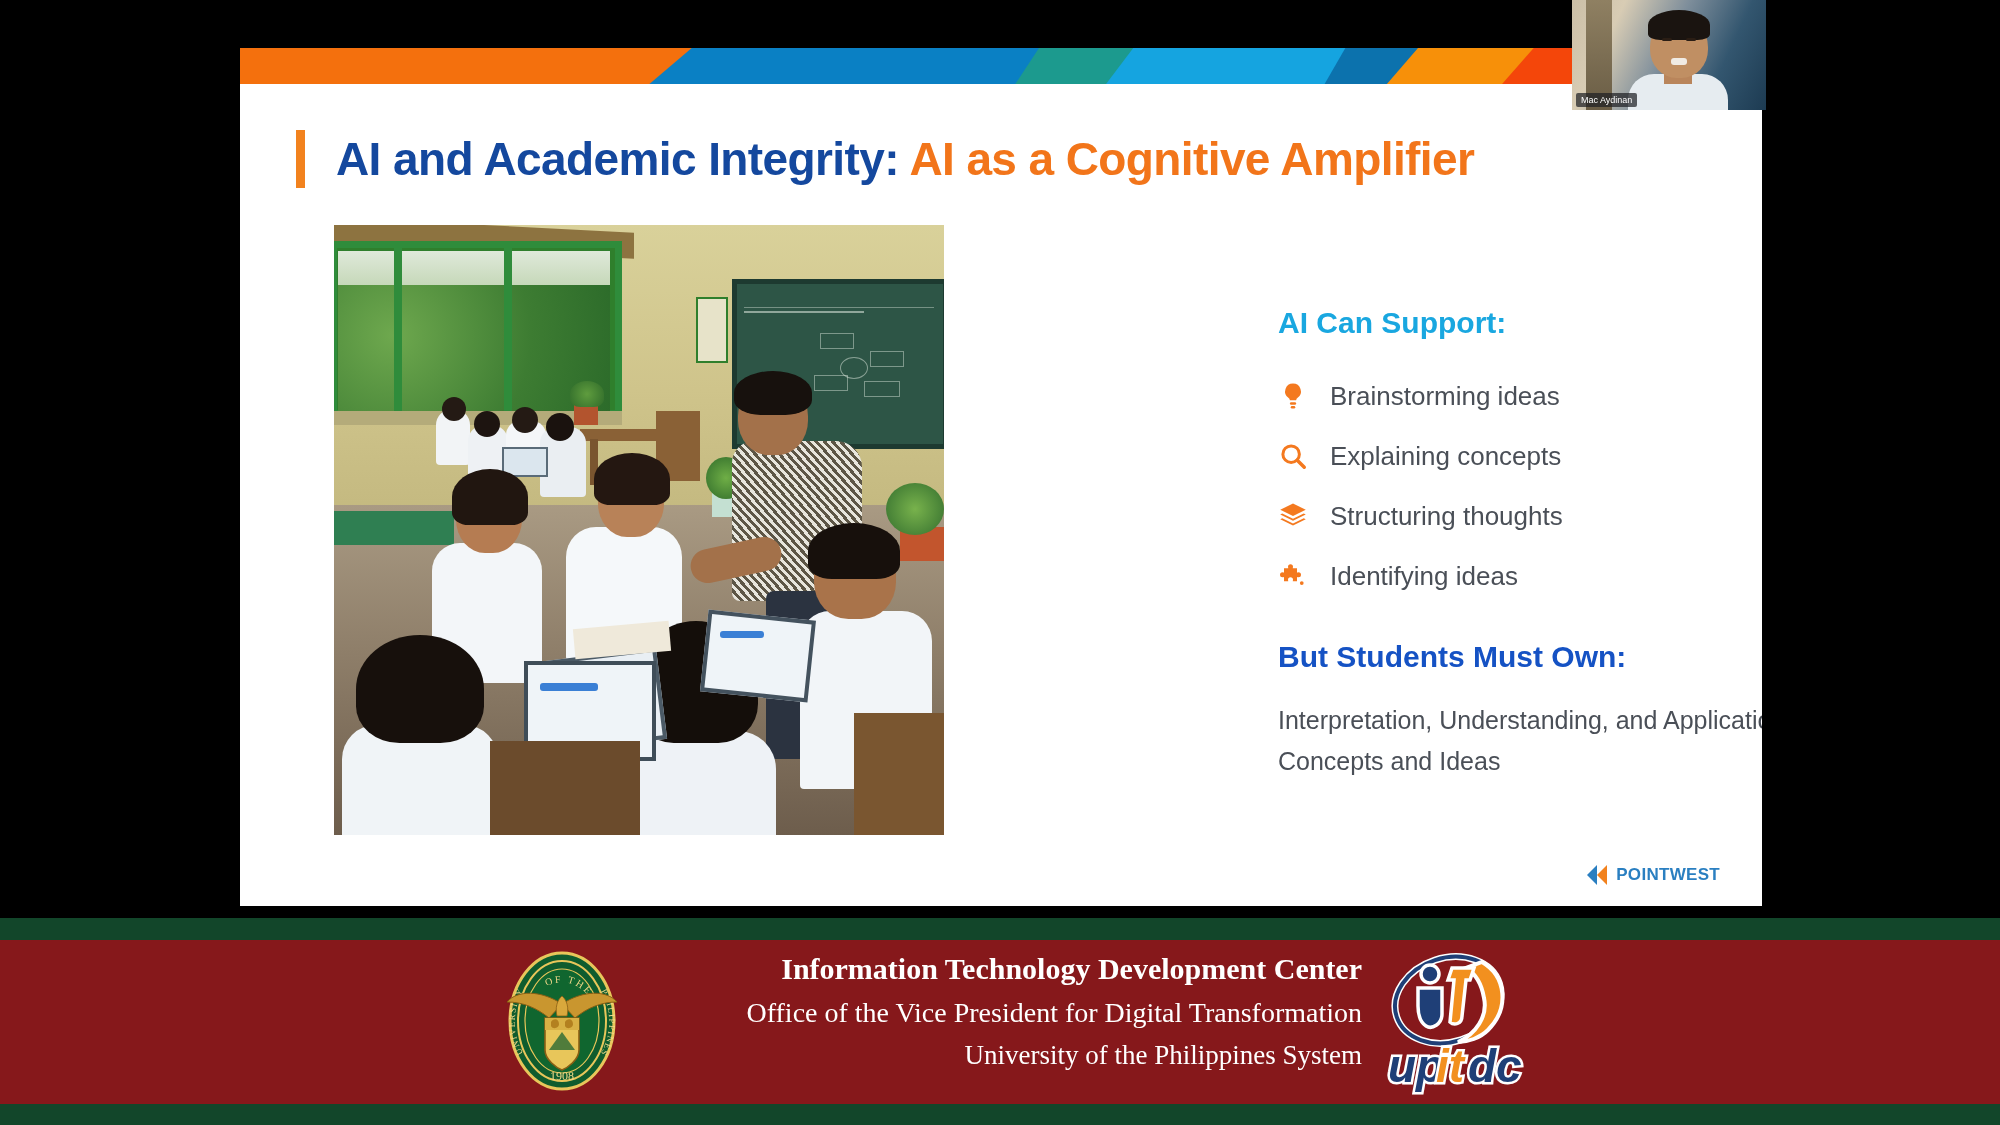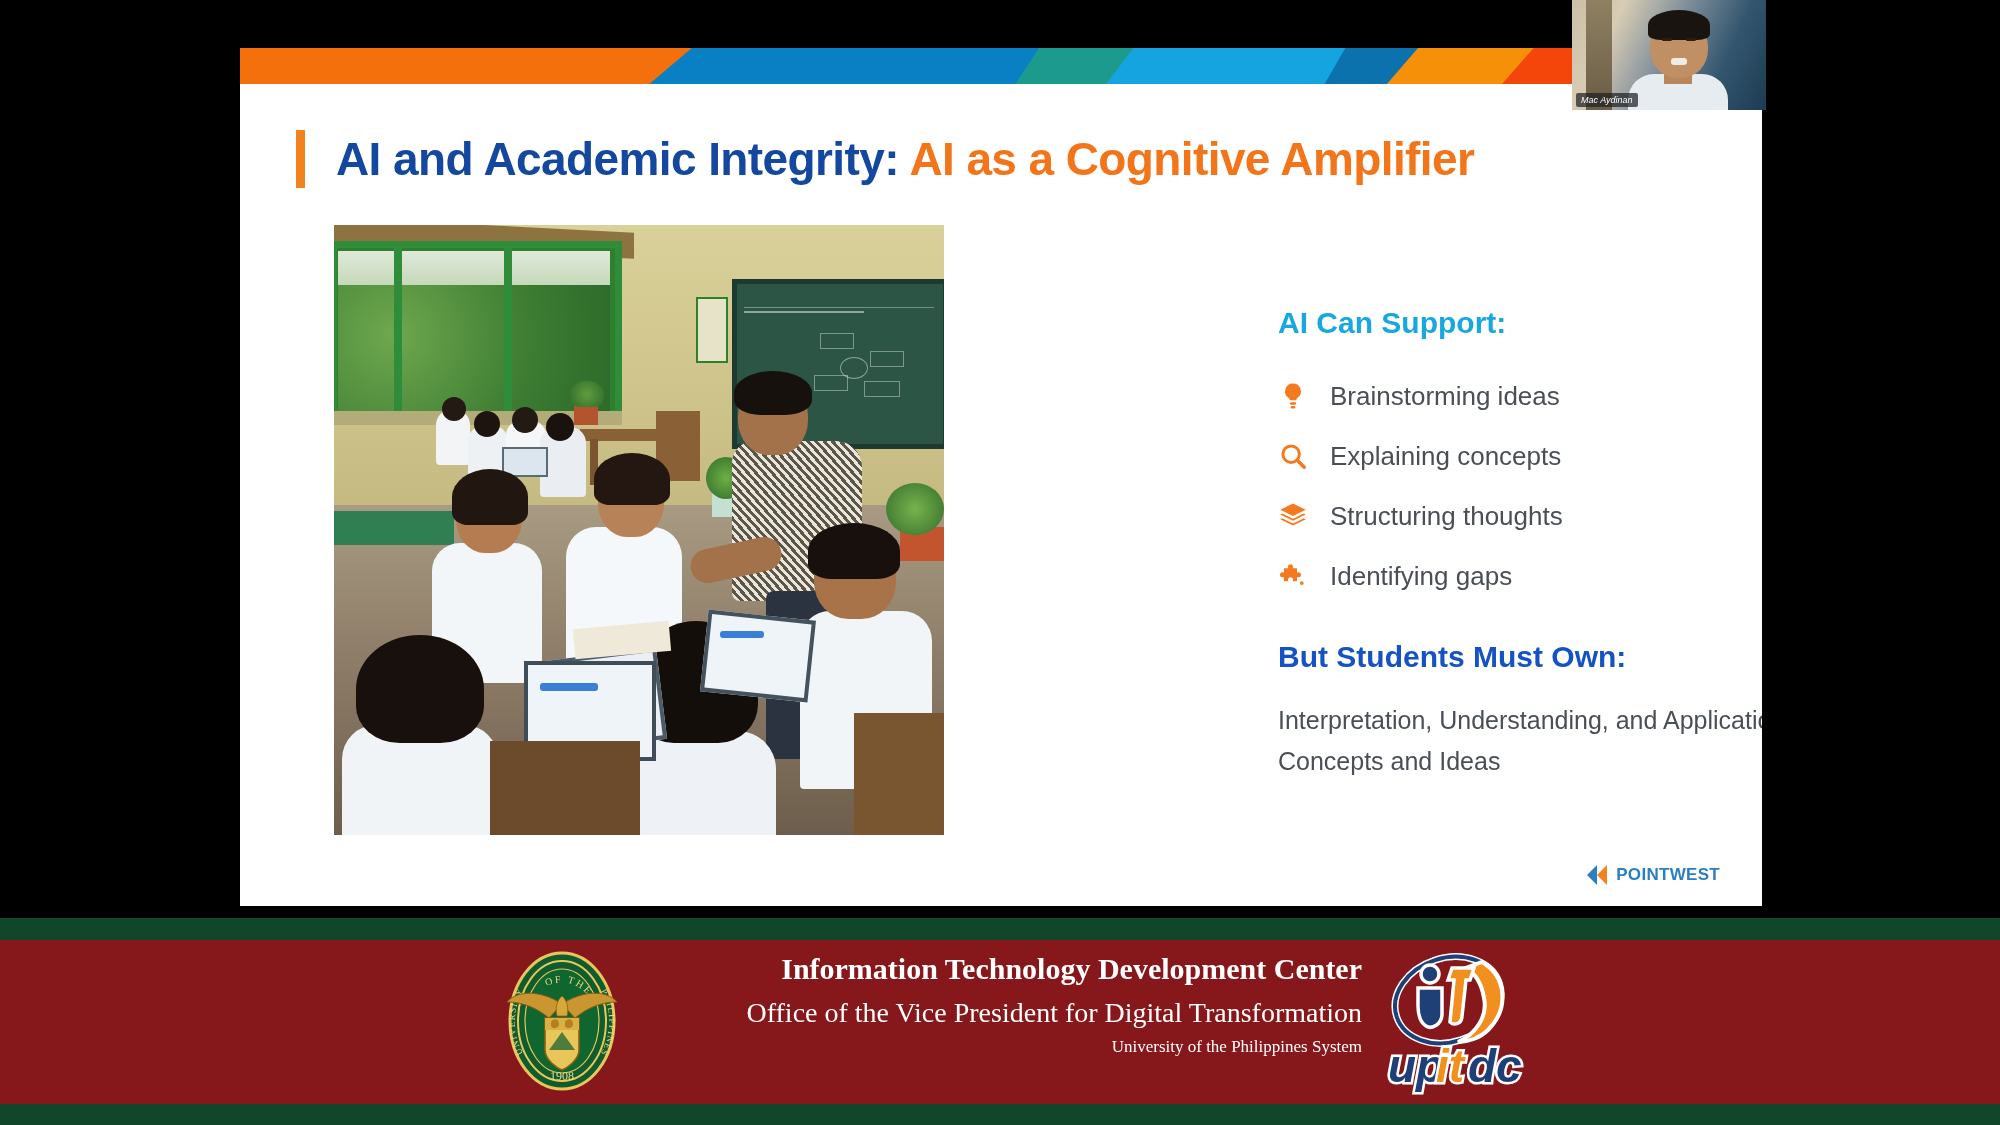--- a/index.html
+++ b/index.html
@@ -97,21 +97,20 @@
     width: 194px; height: 110px;
     overflow: hidden; background: #17242e;
   }
   #webcam .wlayer { position: absolute; }
   #cam-name {
     position: absolute; left: 4px; bottom: 3px;
     background: rgba(30,32,36,0.72);
     color: #fff; font-size: 9px; padding: 2px 5px;
     font-family: "Liberation Sans", sans-serif;
     border-radius: 2px;
-    font-style: italic;
   }
 
   
   #green-top {
     position: absolute; left: 0; top: 918px;
     width: 2000px; height: 22px; background: #12462a;
   }
   #banner {
     position: absolute; left: 0; top: 940px;
     width: 2000px; height: 164px; background: #86181b;
@@ -124,21 +123,21 @@
     position: relative; width: 100%; height: 100%;
   }
   #up-seal { position: absolute; left: 487px; top: 6px; width: 150px; height: 150px; }
   #banner-text {
     position: absolute; left: 637px; top: 8px; width: 725px;
     text-align: right; color: #ffffff;
     font-family: "Liberation Serif", serif;
   }
   #banner-text .l1 { font-size: 30px; font-weight: bold; line-height: 1.42; }
   #banner-text .l2 { font-size: 28px; line-height: 1.56; }
-  #banner-text .l3 { font-size: 17px; line-height: 1.56; }
+  #banner-text .l3 { font-size: 27px; line-height: 1.56; }
   #upitdc { position: absolute; left: 1370px; top: 2px; width: 160px; height: 158px; }
 </style>
 </head>
 <body>
 
 <div id="stage">
 
   <div id="slide">
 
     <div id="accent-bar">
@@ -267,21 +266,21 @@
             <path fill="#f4791f" d="M12 18 3.4 13.8l-1.6.8L12 19.6l10.2-5-1.6-.8L12 18z"></path>
           </svg>
           <span class="txt">Structuring thoughts</span>
         </div>
 
         <div class="bullet">
           <svg class="ico" viewBox="0 0 24 24">
             <path fill="#f4791f" d="M10 2.6a2 2 0 0 1 2 2c0 .5-.2.8-.2 1.2h3.4v3.4c.4 0 .7-.2 1.2-.2a2 2 0 0 1 0 4c-.5 0-.8-.2-1.2-.2v3.4h-3.4c0-.4.2-.7.2-1.2a2 2 0 1 0-4 0c0 .5.2.8.2 1.2H4.8v-3.4c-.4 0-.7.2-1.2.2a2 2 0 0 1 0-4c.5 0 .8.2 1.2.2V5.8h3.4c0-.4-.2-.7-.2-1.2a2 2 0 0 1 2-2z"></path>
             <circle cx="19" cy="17.6" r="1.5" fill="#f4791f"></circle>
           </svg>
-          <span class="txt">Identifying gaps</span>
+          <span class="txt">Identifying ideas</span>
         </div>
 
       </div>
 
       <div id="own-block">
         <div class="col-head" id="head-own">But Students Must Own:</div>
         <div id="own-body">Interpretation, Understanding, and Application of Concepts and Ideas</div>
       </div>
     </div>
 

